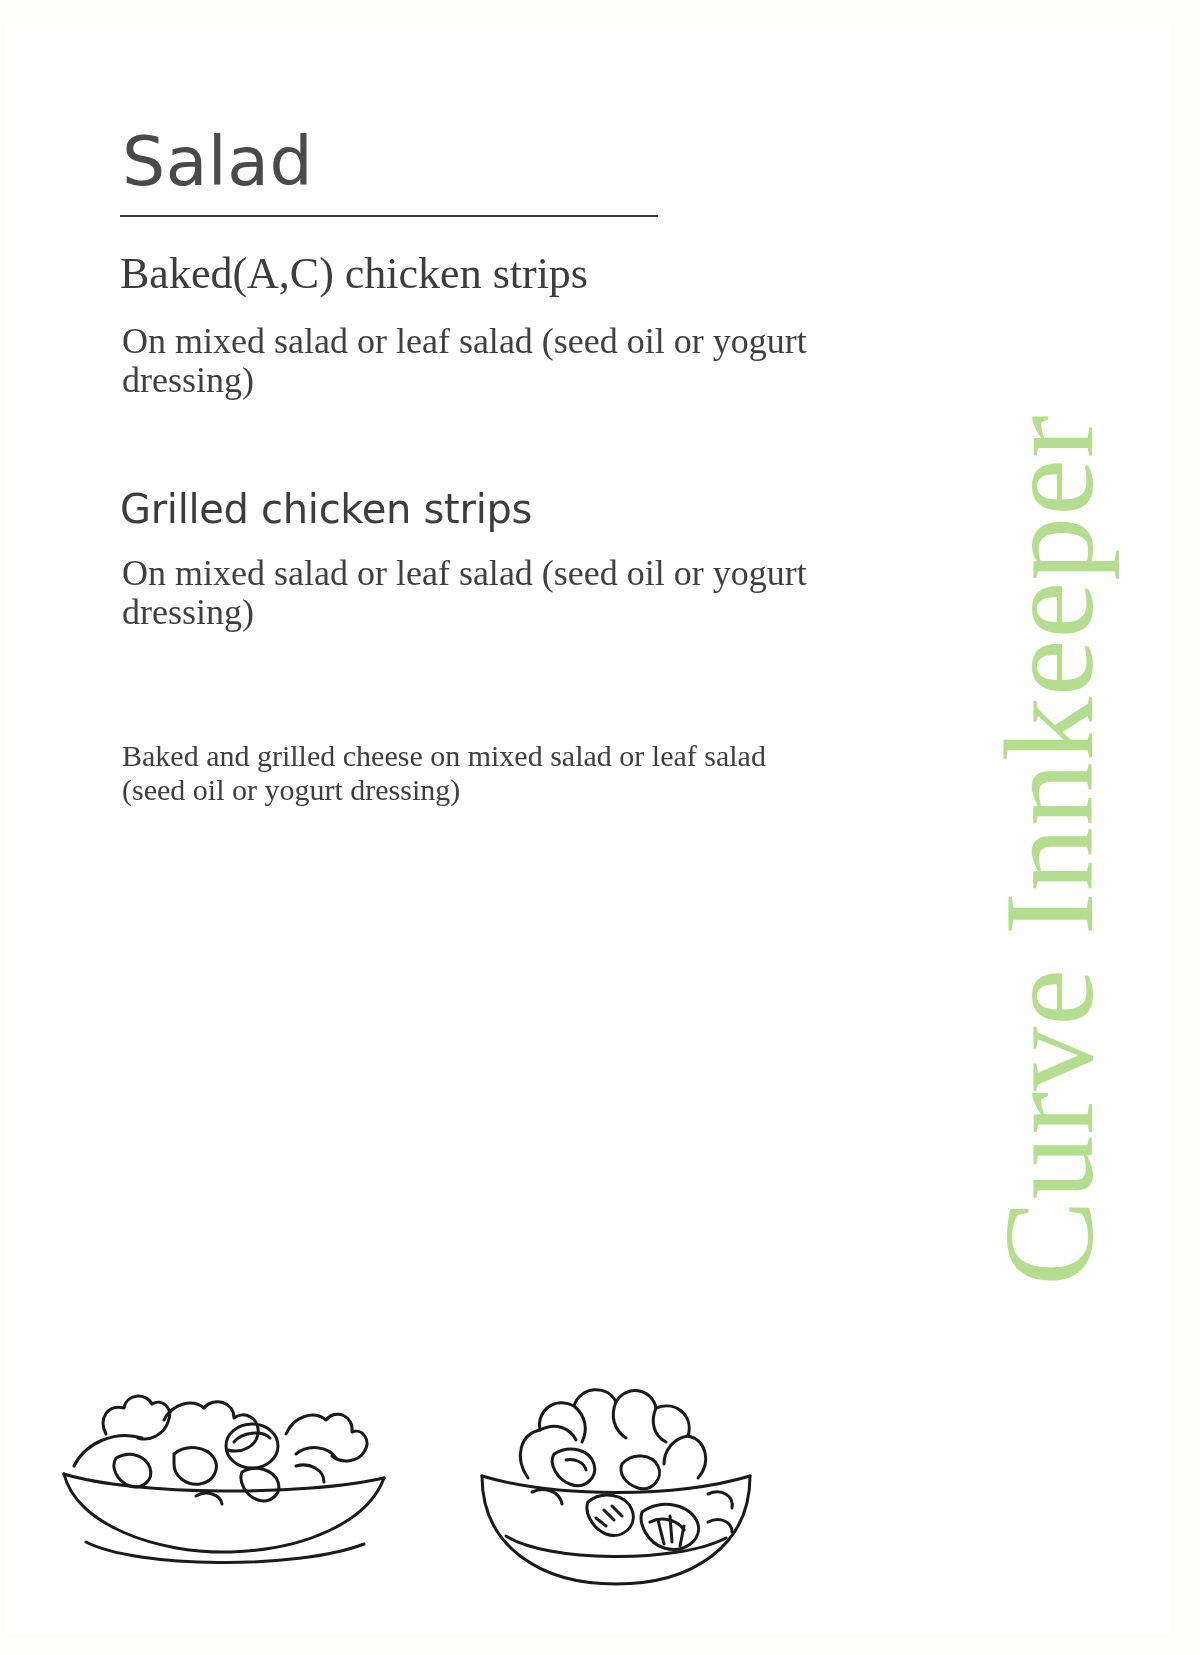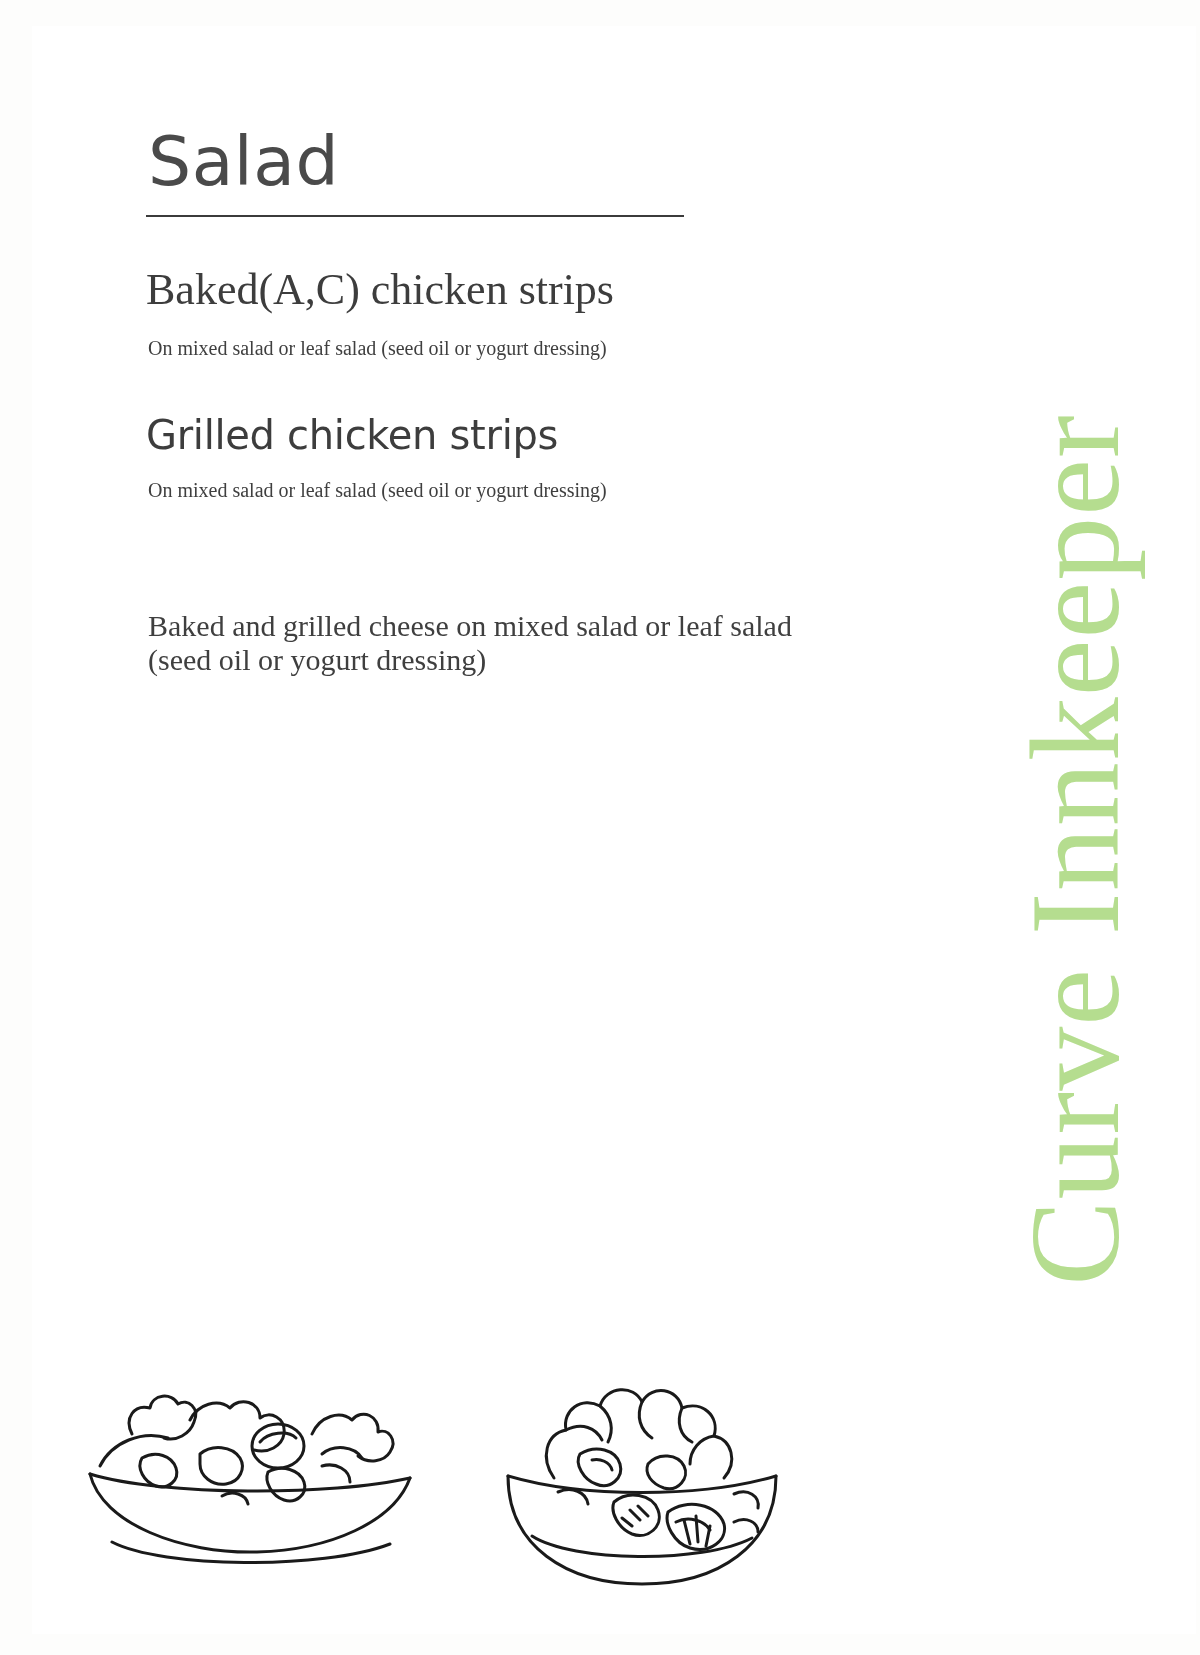--- a/index.html
+++ b/index.html
@@ -10,21 +10,21 @@
   .page {
     position: relative;
     width: 1200px;
     height: 1655px;
     background: #fdfdfc;
     overflow: hidden;
     font-family: "Liberation Serif", serif;
   }
   .sheet {
     position: absolute;
-    left: 32px;
+    left: 6px;
     top: 26px;
     width: 1164px;
     height: 1608px;
     background: #ffffff;
   }
 
   
   .content {
     position: absolute;
     left: 110px;
@@ -43,50 +43,50 @@
     padding: 0 0 18px 6px;
   }
   .title-rule {
     width: 538px;
     height: 2px;
     background: #3b3b3b;
     margin: 0 0 0 4px;
   }
 
   .item {
-    margin-top: 48px;
+    margin-top: 32px;
   }
   .item-name {
     font-family: "Liberation Serif", serif;
     font-size: 44px;
     color: #3d3d3d;
     line-height: 1.15;
     margin: 0 0 0 4px;
     white-space: nowrap;
   }
   .item-name.sans {
     font-family: "DejaVu Sans", sans-serif;
     font-size: 40px;
     letter-spacing: -0.3px;
   }
   .item-desc {
     font-family: "Liberation Serif", serif;
-    font-size: 20px;
+    font-size: 36px;
     color: #3f3f3f;
     line-height: 1.08;
     margin: 22px 0 0 6px;
     max-width: 700px;
   }
   .item-desc.tight {
     margin-top: 6px;
     font-size: 30px;
     line-height: 1.12;
   }
 
-  .gap-lg { margin-top: 52px; }
+  .gap-lg { margin-top: 86px; }
   .gap-xl { margin-top: 108px; }
 
   
   .illustrations {
     position: absolute;
     left: 40px;
     top: 1300px;
     width: 760px;
     height: 280px;
   }

